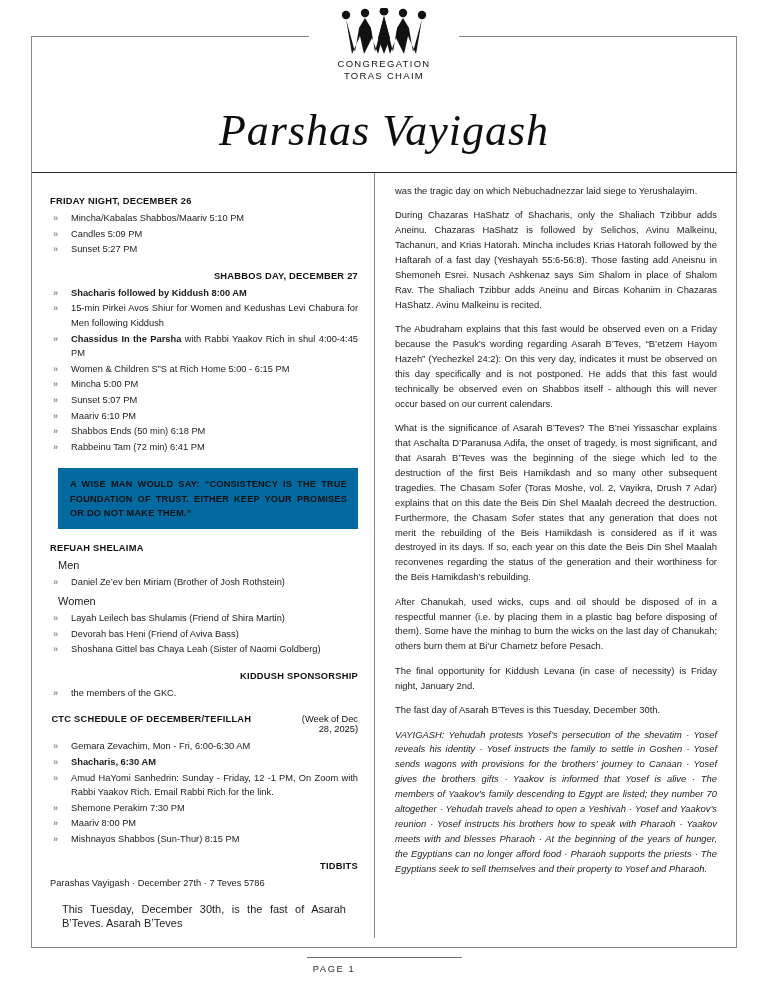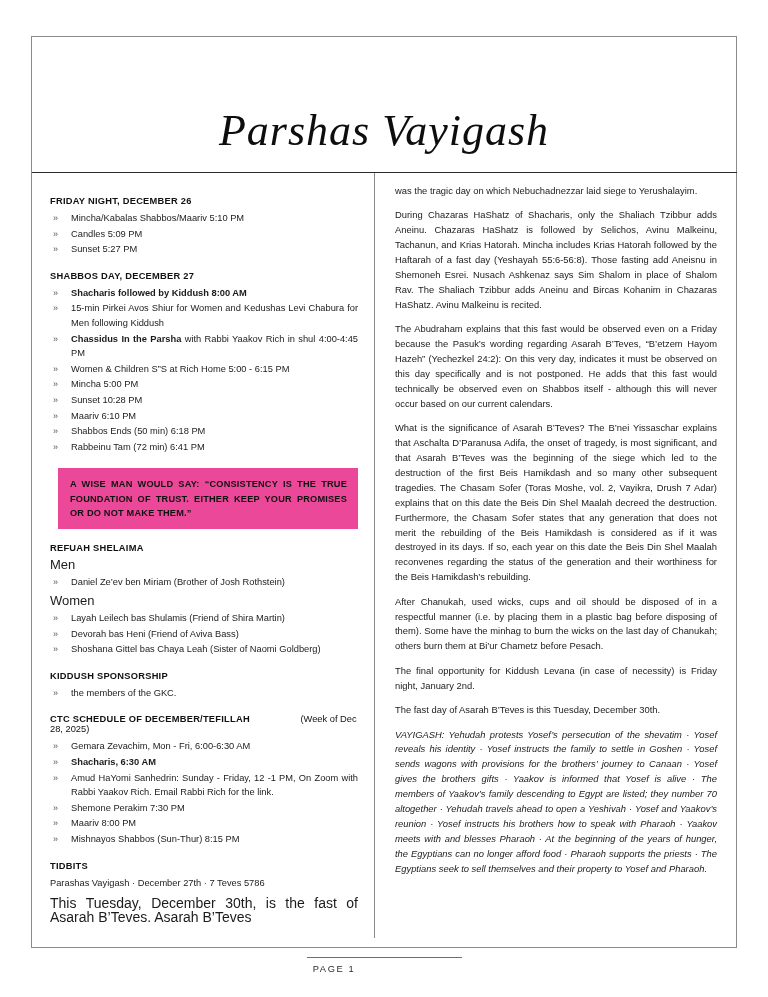--- a/index.html
+++ b/index.html
@@ -128,20 +128,21 @@
   .sec-head {
     font-size: 9.3px;
     font-weight: bold;
     letter-spacing: 0.25px;
     color: #111;
     margin: 12px 0 5px 0;
     text-transform: none;
   }
   .sec-head.sp {
     margin-top: 14px;
+    text-align: right;
   }
   .sec-head .lite {
     font-weight: normal;
     letter-spacing: 0;
     padding-left: 48px;
   }
 
   ul.bullets {
     list-style: none;
     margin: 0 0 0 0;
@@ -161,29 +162,29 @@
     left: 3px;
     top: 0;
     color: #555;
     font-size: 9px;
   }
   ul.bullets li b {
     font-weight: bold;
   }
 
   .plain-label {
-    font-size: 13px;
+    font-size: 11px;
     line-height: 14.6px;
     color: #1b1b1b;
-    margin: 5px 0 2px 0;
+    margin: 5px 0 2px 8px;
   }
 
   
   .quote-box {
-    background: #ec4899;
+    background: #0369a1;
     margin: 14px 0 14px 8px;
     padding: 9px 11px 9px 12px;
     box-sizing: border-box;
     width: 300px;
   }
   .quote-text {
     font-size: 9.2px;
     line-height: 14.3px;
     font-weight: bold;
     letter-spacing: 0.2px;
@@ -193,24 +194,24 @@
   }
 
   
   .tidbits-line {
     font-size: 9.3px;
     line-height: 14.2px;
     color: #1b1b1b;
     margin: 0 0 6px 0;
   }
   .tidbits-para {
-    font-size: 14px;
+    font-size: 11px;
     line-height: 14.6px;
     color: #1b1b1b;
-    margin: 0;
+    margin: 12px;
     text-align: justify;
   }
 
   
   .body-para {
     font-size: 9.4px;
     line-height: 14.9px;
     color: #1b1b1b;
     text-align: justify;
     margin: 0 0 9.5px 0;
@@ -239,20 +240,36 @@
     color: #2a2a2a;
   }
 </style>
 </head>
 <body>
 
 <div class="page">
 
   <div class="frame"></div>
 
+  <div class="masthead">
+    <div class="logo-wrap">
+      <svg class="crown" width="92" height="48" viewBox="0 0 92 48" aria-hidden="true">
+        <circle cx="8" cy="7" r="4.2" fill="#111"></circle>
+        <circle cx="27" cy="5" r="4.2" fill="#111"></circle>
+        <circle cx="46" cy="3.2" r="4.4" fill="#111"></circle>
+        <circle cx="65" cy="5" r="4.2" fill="#111"></circle>
+        <circle cx="84" cy="7" r="4.2" fill="#111"></circle>
+        <path d="M8 11 L17 44 L21 20 L27 10 L33 20 L37 44 L46 8 L55 44 L59 20 L65 10 L71 20 L75 44 L84 11
+                 L78 46 L70 28 L66 46 L58 30 L52 46 L46 24 L40 46 L34 30 L26 46 L22 28 L14 46 Z" fill="#111"></path>
+        <path d="M46 8 L52 30 L46 46 L40 30 Z" fill="#111"></path>
+      </svg>
+      <div class="logo-name">CONGREGATION</div>
+      <div class="logo-name">TORAS CHAIM</div>
+    </div>
+  </div>
 
   <div class="title-band">
     <div class="parsha-title">Parshas Vayigash</div>
   </div>
   <div class="title-rule"></div>
 
   <div class="columns">
 
     <div class="col-left">
 
@@ -263,21 +280,21 @@
           <li><span class="chev">»</span><span>Sunset 5:27 PM</span></li>
         </ul>
 
       <div class="sec-head sp">SHABBOS DAY, DECEMBER 27</div>
       <ul class="bullets" id="list-shabbos">
           <li><span class="chev">»</span><span><b>Shacharis followed by Kiddush 8:00 AM</b></span></li>
           <li><span class="chev">»</span><span>15-min Pirkei Avos Shiur for Women and Kedushas Levi Chabura for Men following Kiddush</span></li>
           <li><span class="chev">»</span><span><b>Chassidus In the Parsha</b> with Rabbi Yaakov Rich in shul 4:00-4:45 PM</span></li>
           <li><span class="chev">»</span><span>Women &amp; Children S”S at Rich Home 5:00 - 6:15 PM</span></li>
           <li><span class="chev">»</span><span>Mincha 5:00 PM</span></li>
-          <li><span class="chev">»</span><span>Sunset 10:28 PM</span></li>
+          <li><span class="chev">»</span><span>Sunset 5:07 PM</span></li>
           <li><span class="chev">»</span><span>Maariv 6:10 PM</span></li>
           <li><span class="chev">»</span><span>Shabbos Ends (50 min) 6:18 PM</span></li>
           <li><span class="chev">»</span><span>Rabbeinu Tam (72 min) 6:41 PM</span></li>
         </ul>
 
       <div class="quote-box">
         <p class="quote-text">A WISE MAN WOULD SAY: “CONSISTENCY IS THE TRUE FOUNDATION OF TRUST. EITHER KEEP YOUR PROMISES OR DO NOT MAKE THEM.”</p>
       </div>
 
       <div class="sec-head">REFUAH SHELAIMA</div>

